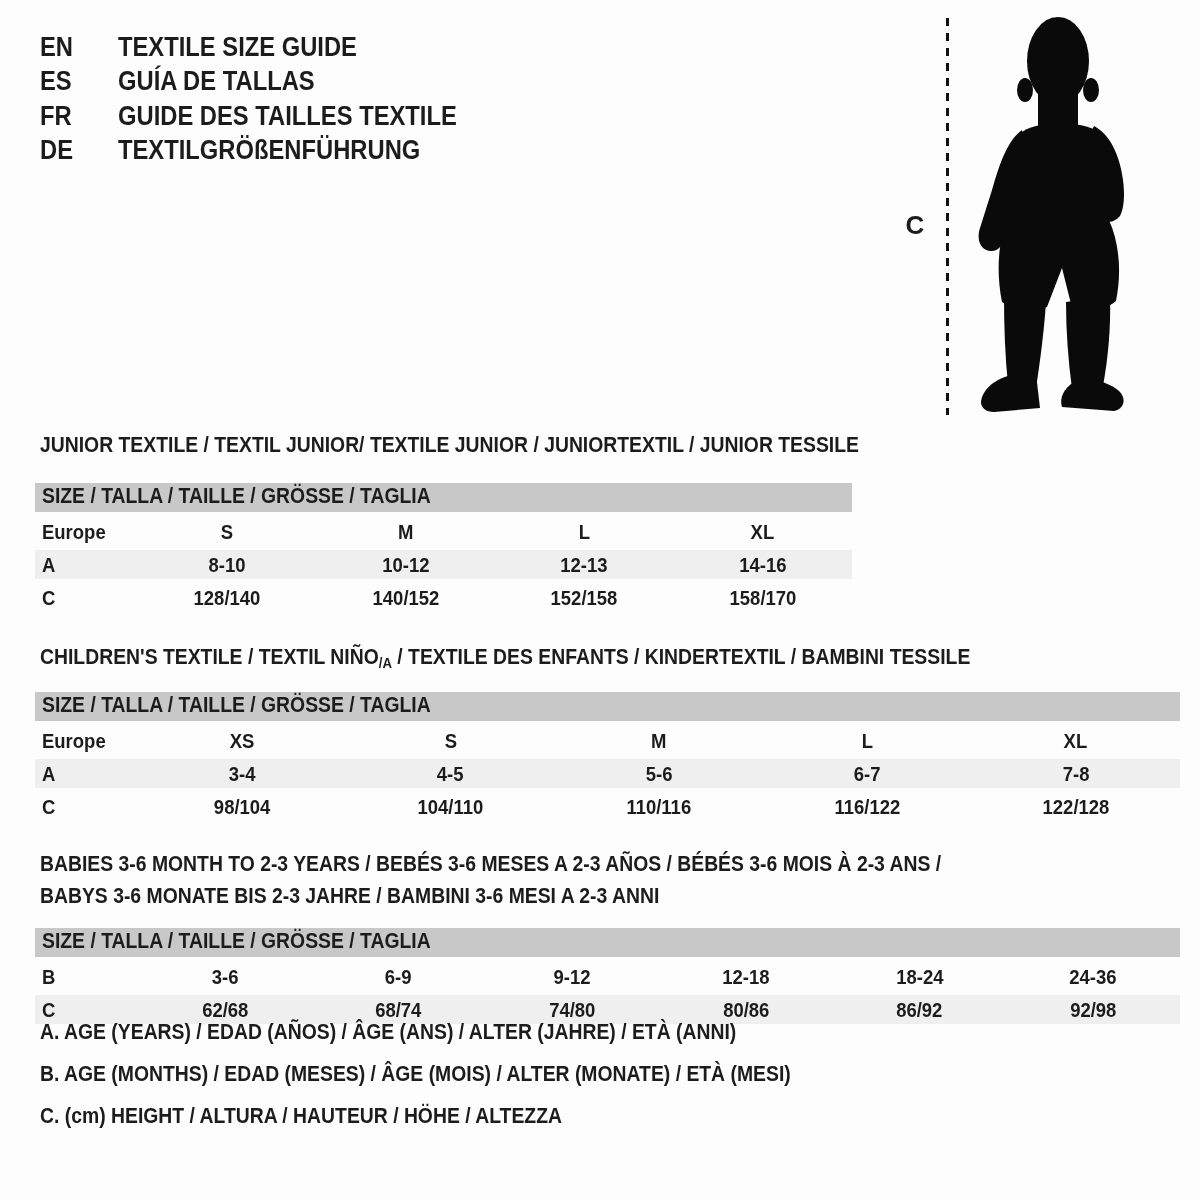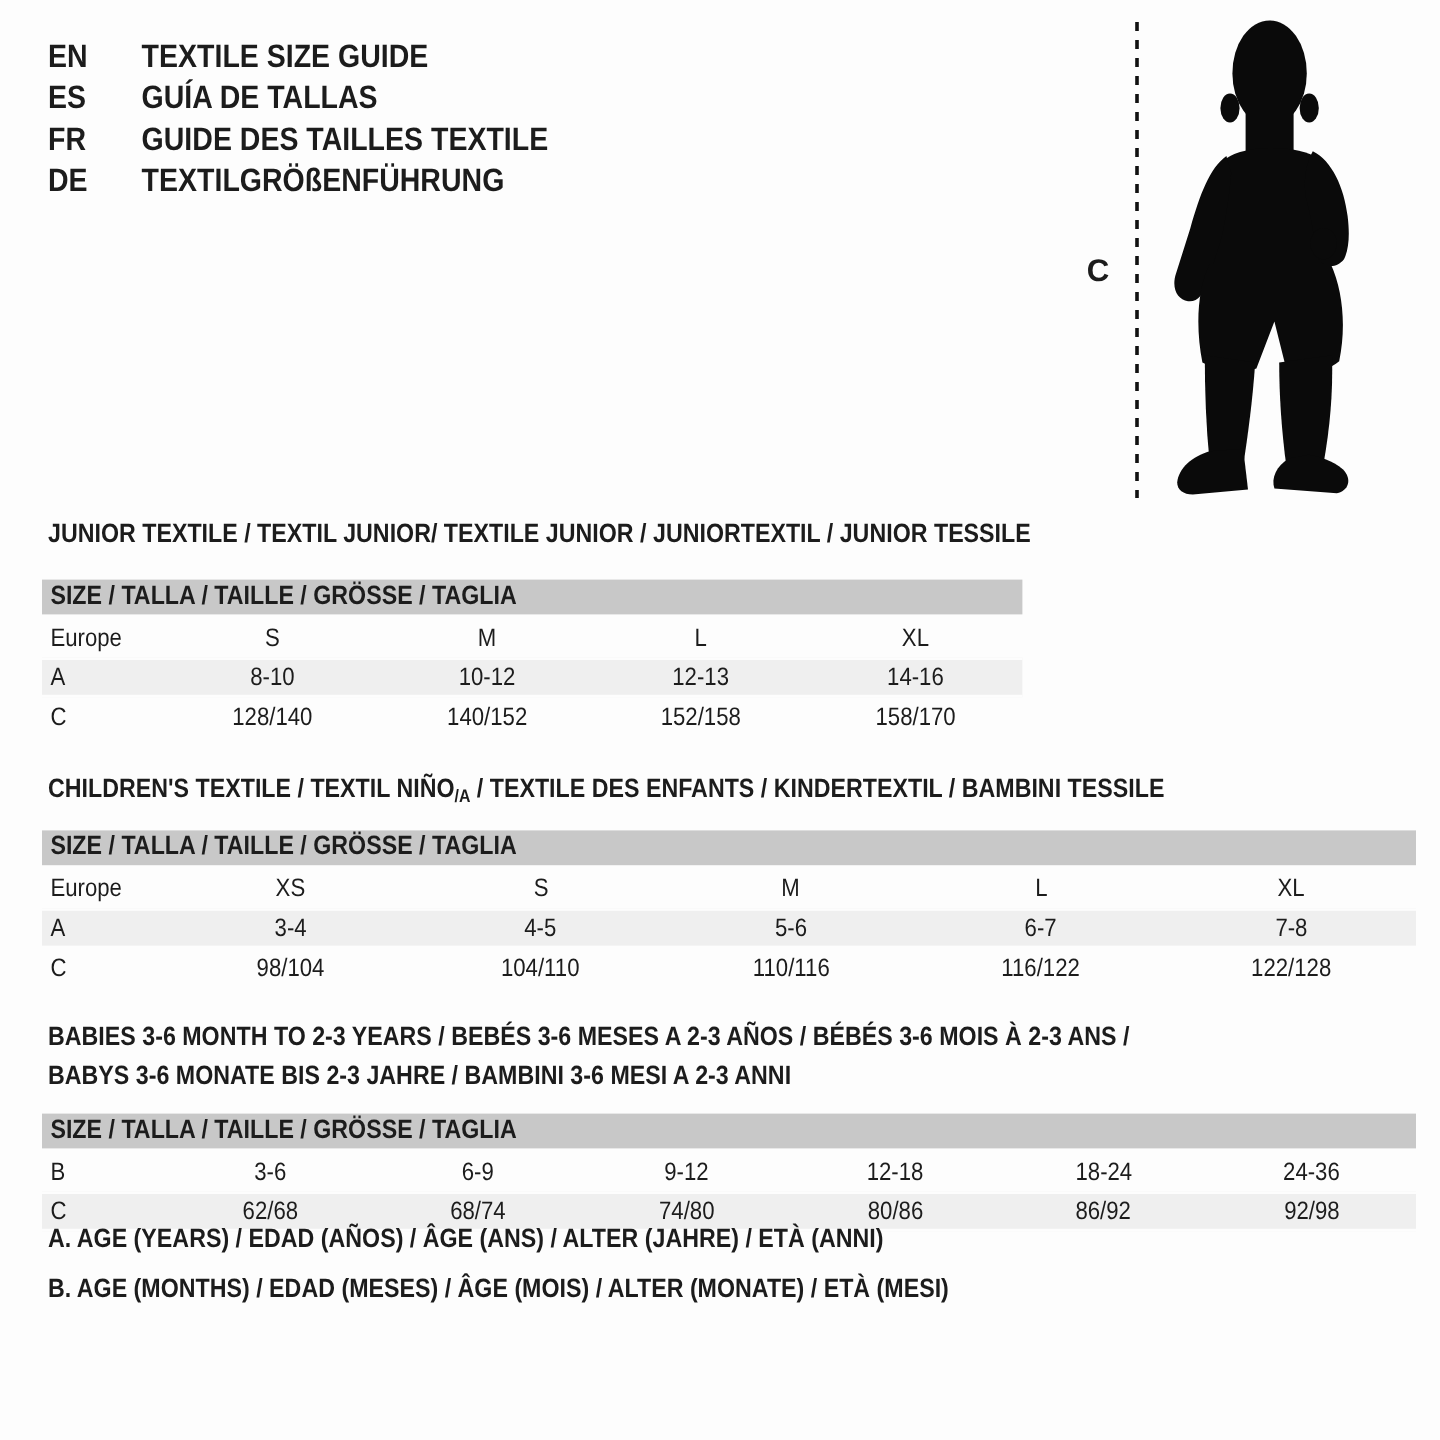--- a/index.html
+++ b/index.html
@@ -40,21 +40,21 @@
   
   .size-table { left:35px; }
   #table-junior   { top:483px; width:817px;  }
   #table-children { top:692px; width:1145px; }
   #table-babies   { top:928px; width:1145px; }
 
   .size-bar {
     height:29px; background:#c8c8c8; display:flex; align-items:flex-start;
     padding-left:7px; font-size:22px; font-weight:700; margin-bottom:3px;
   }
-  .t-row { height:33px; display:flex; align-items:center; font-size:21px; font-weight:400; }
+  .t-row { height:33px; display:flex; align-items:center; font-size:21px; font-weight:700; }
   .t-row.shaded { background:#efefef; border-top:2px solid #fdfdfd; border-bottom:2px solid #fdfdfd; }
   .t-label { flex:0 0 103px; padding-left:7px; }
   .t-cell  { flex:1; text-align:center; }
 
   
   #legend { left:40px; top:1011px; font-size:22px; font-weight:700; line-height:42px; }
 </style>
 </head>
 <body>
 
@@ -184,13 +184,14 @@
     <span class="t-cell"><span class="cx-c">74/80</span></span>
     <span class="t-cell"><span class="cx-c">80/86</span></span>
     <span class="t-cell"><span class="cx-c">86/92</span></span>
     <span class="t-cell"><span class="cx-c">92/98</span></span>
   </div>
 </div>
 
 <div class="abs" id="legend">
   <div><span class="cx">A. AGE (YEARS) / EDAD (AÑOS) / ÂGE (ANS) / ALTER (JAHRE) / ETÀ (ANNI)</span></div>
   <div><span class="cx">B. AGE (MONTHS) / EDAD (MESES) / ÂGE (MOIS) / ALTER (MONATE) / ETÀ (MESI)</span></div>
+  <div><span class="cx">C. (cm) HEIGHT / ALTURA / HAUTEUR / HÖHE / ALTEZZA</span></div>
 </div>
 
 </body></html>

